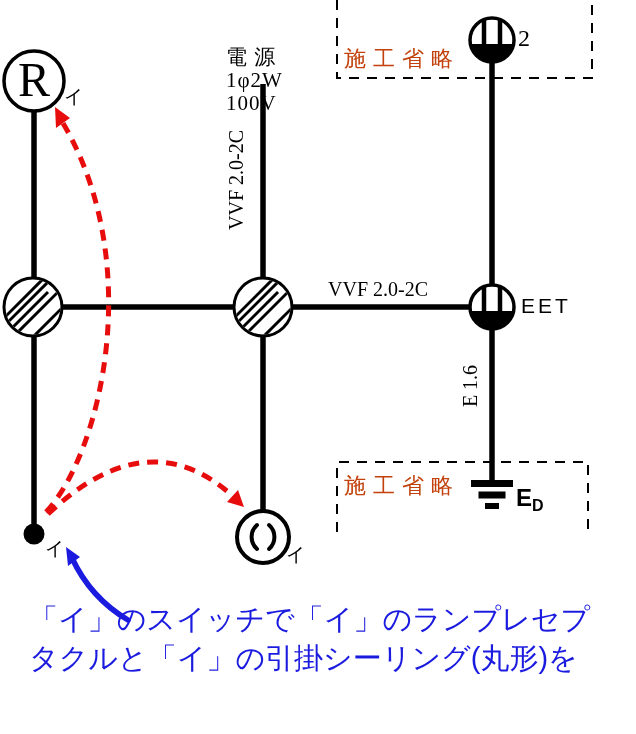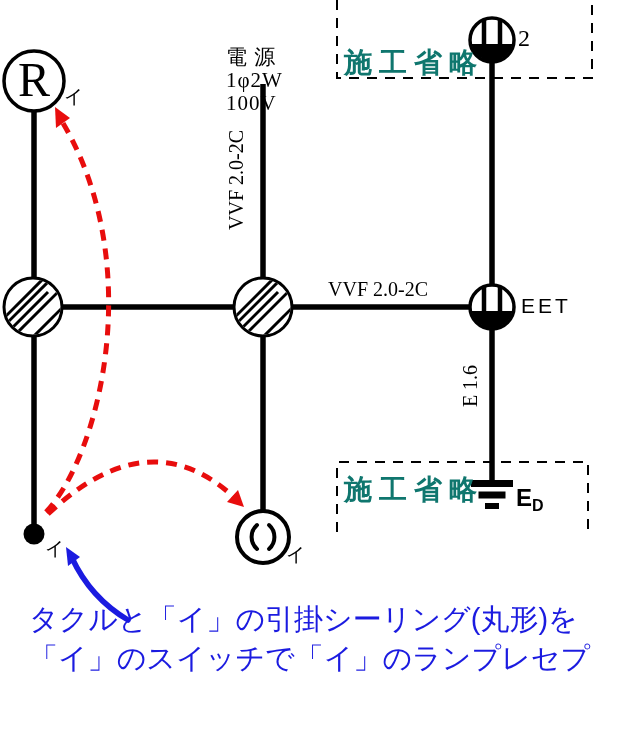--- a/index.html
+++ b/index.html
@@ -9,21 +9,21 @@
   }
   #wires{position:absolute;left:0;top:0;}
   .lbl{position:absolute;white-space:nowrap;}
   .serif{font-family:"Liberation Serif", serif;}
   .sans{font-family:"Liberation Sans", sans-serif;}
   .power{left:226px;top:2px;font-size:21px;line-height:23px;letter-spacing:1px;margin-top:44px;}
   .vlabel{transform:translate(-50%,-50%) rotate(-90deg);transform-origin:center;font-size:20px;}
   .vvf-v{left:236px;top:180px;}
   .e16{left:470px;top:386px;}
   .vvf-h{left:328px;top:278px;font-size:20px;}
-  .omit{font-size:28px;letter-spacing:7px;color:#0f766e;font-weight:bold;}
+  .omit{font-size:22px;letter-spacing:7px;color:#c2410c;}
   .omit-top{left:344px;top:44px;}
   .omit-bottom{left:344px;top:471px;}
   .r-letter{left:34px;top:82px;transform:translate(-50%,-54%);font-size:48px;}
   .i-tag{font-size:19px;}
   .i-receptacle{left:64px;top:84px;}
   .i-switch{left:45px;top:536px;}
   .i-ceiling{left:286px;top:542px;}
   .count2{left:518px;top:25px;font-size:24px;}
   .eet{left:521px;top:294px;font-size:21px;letter-spacing:3px;}
   .ed{left:516px;top:484px;font-weight:bold;text-align:right;}
@@ -154,17 +154,17 @@
   <div class="lbl i-tag i-receptacle serif">イ</div>
   <div class="lbl count2 serif">2</div>
   <div class="lbl eet sans">EET</div>
   <div class="lbl ed sans">
     <span class="main">E</span><span class="sub">D</span>
   </div>
   <div class="lbl i-tag i-switch serif">イ</div>
   <div class="lbl i-tag i-ceiling serif">イ</div>
 
   <div class="lbl caption">
+    <div>「イ」のスイッチで「イ」のランプレセプ</div>
     <div>タクルと「イ」の引掛シーリング(丸形)を</div>
-    <div>「イ」のスイッチで「イ」のランプレセプ</div>
   </div>
 
 </div>
 
 </body></html>

